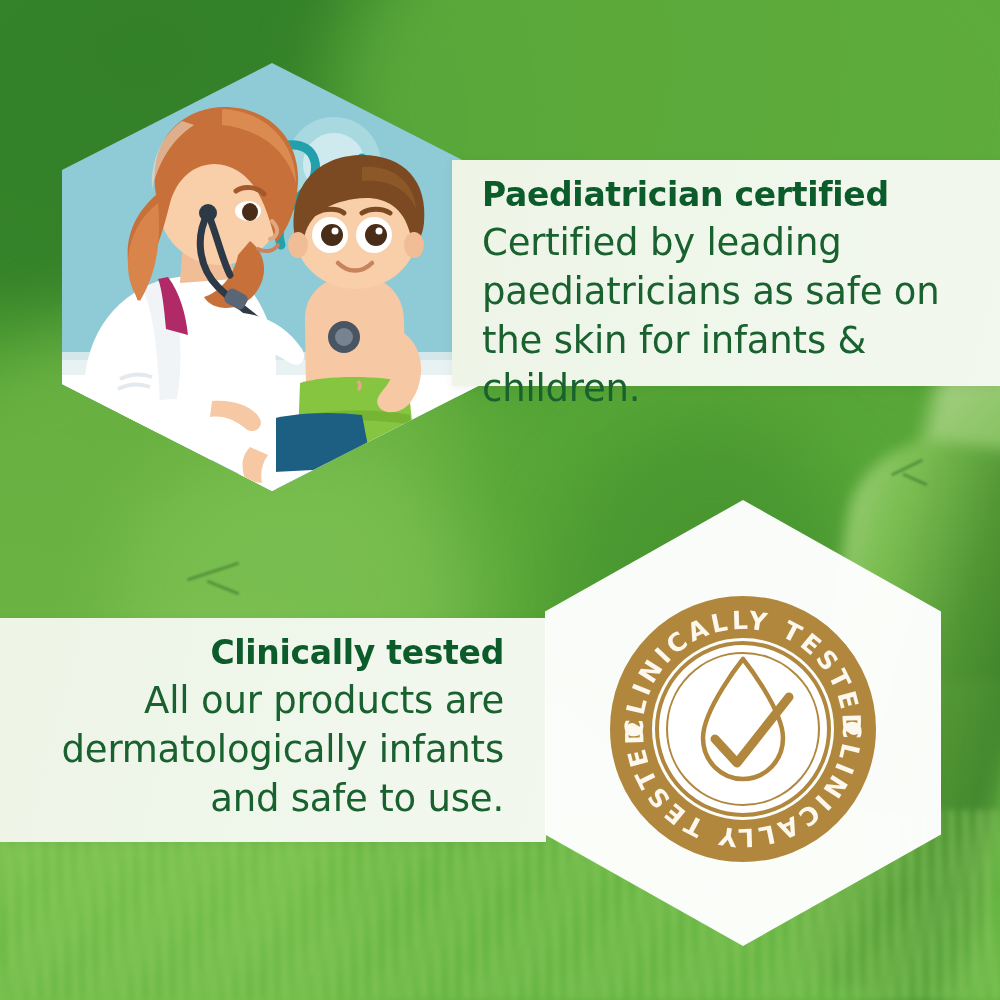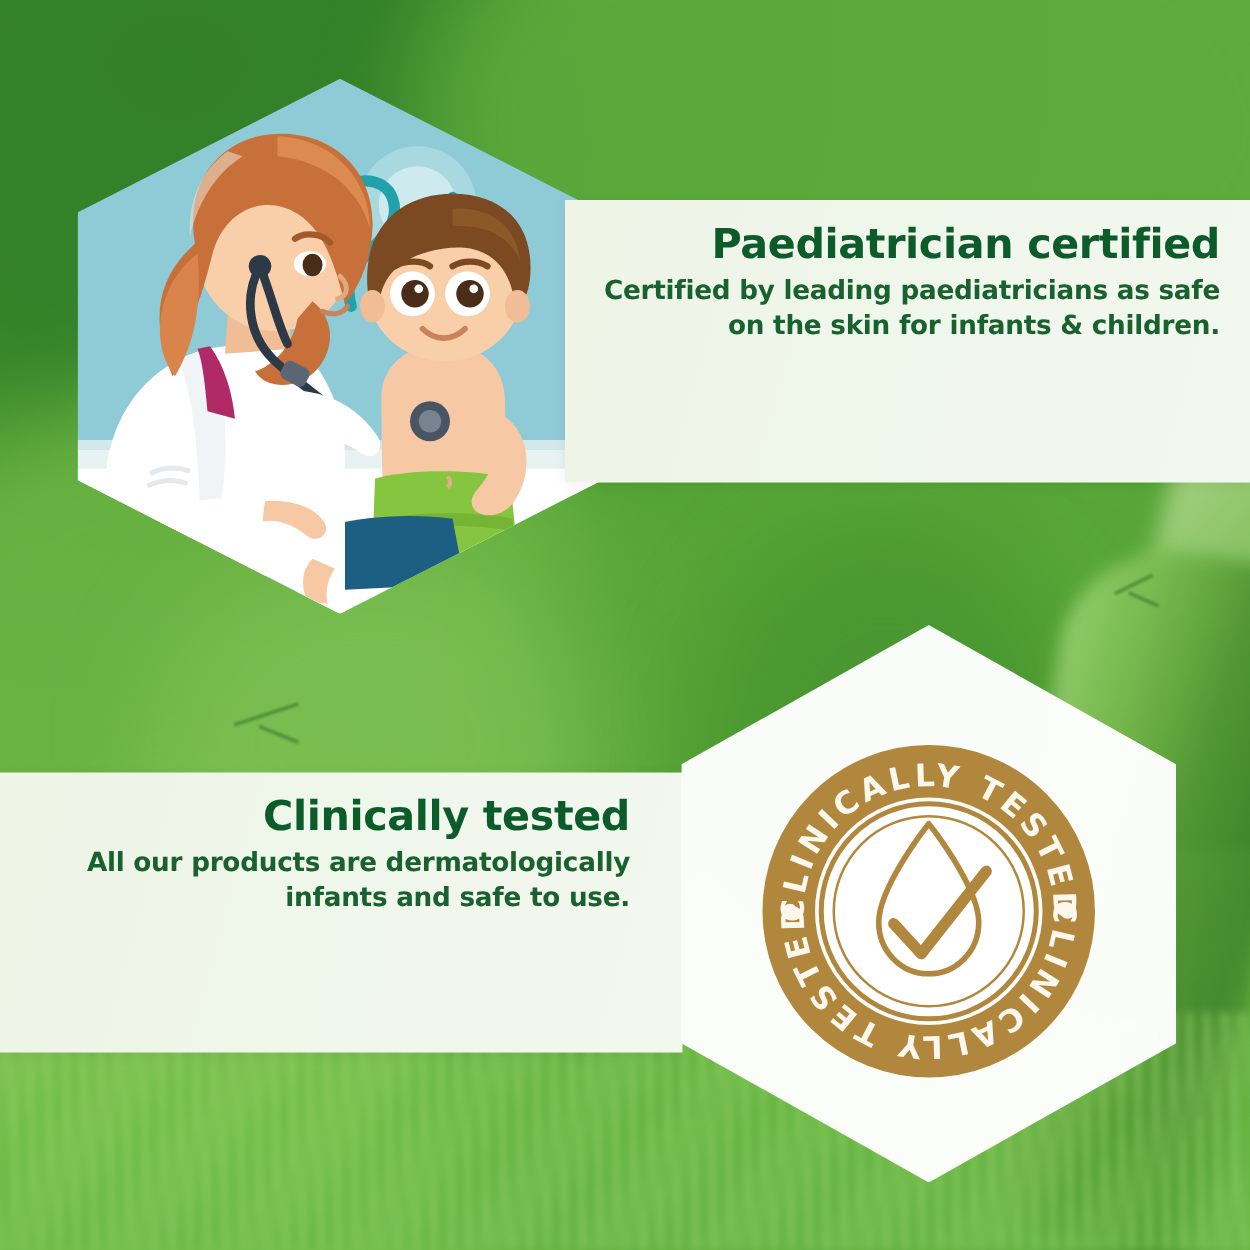--- a/index.html
+++ b/index.html
@@ -78,30 +78,30 @@
   
   .panel{
     position:absolute;
     background:linear-gradient(105deg,#eef5e7 0%,#eff6ea 45%,#f3f8ef 100%);
     box-shadow:0 2px 10px rgba(0,0,0,.06);
   }
   #panel-top{left:452px;top:160px;width:548px;height:226px;}
   #panel-bottom{left:0px;top:618px;width:546px;height:224px;}
 
   .p-inner{position:absolute;}
-  #panel-top .p-inner{left:30px;top:14px;right:24px;text-align:right;}
+  #panel-top .p-inner{left:30px;top:14px;right:24px;text-align:left;}
   #panel-bottom .p-inner{left:24px;top:14px;right:42px;text-align:right;}
 
   .p-title{
     color:#0c5c2b;font-weight:bold;font-size:33px;line-height:1.30;
     letter-spacing:-.3px;margin:0 0 2px 0;
   }
   .p-body{
-    color:#19612f;font-size:21px;line-height:1.32;letter-spacing:-.2px;margin:0;
-    font-weight:700;
+    color:#19612f;font-size:37px;line-height:1.32;letter-spacing:-.2px;margin:0;
+    font-weight:400;
   }
 
   
   #seal{position:absolute;left:607px;top:593px;width:272px;height:272px;}
   #seal svg{display:block;}
 </style>
 </head>
 <body>
 
 <div id="stage">

